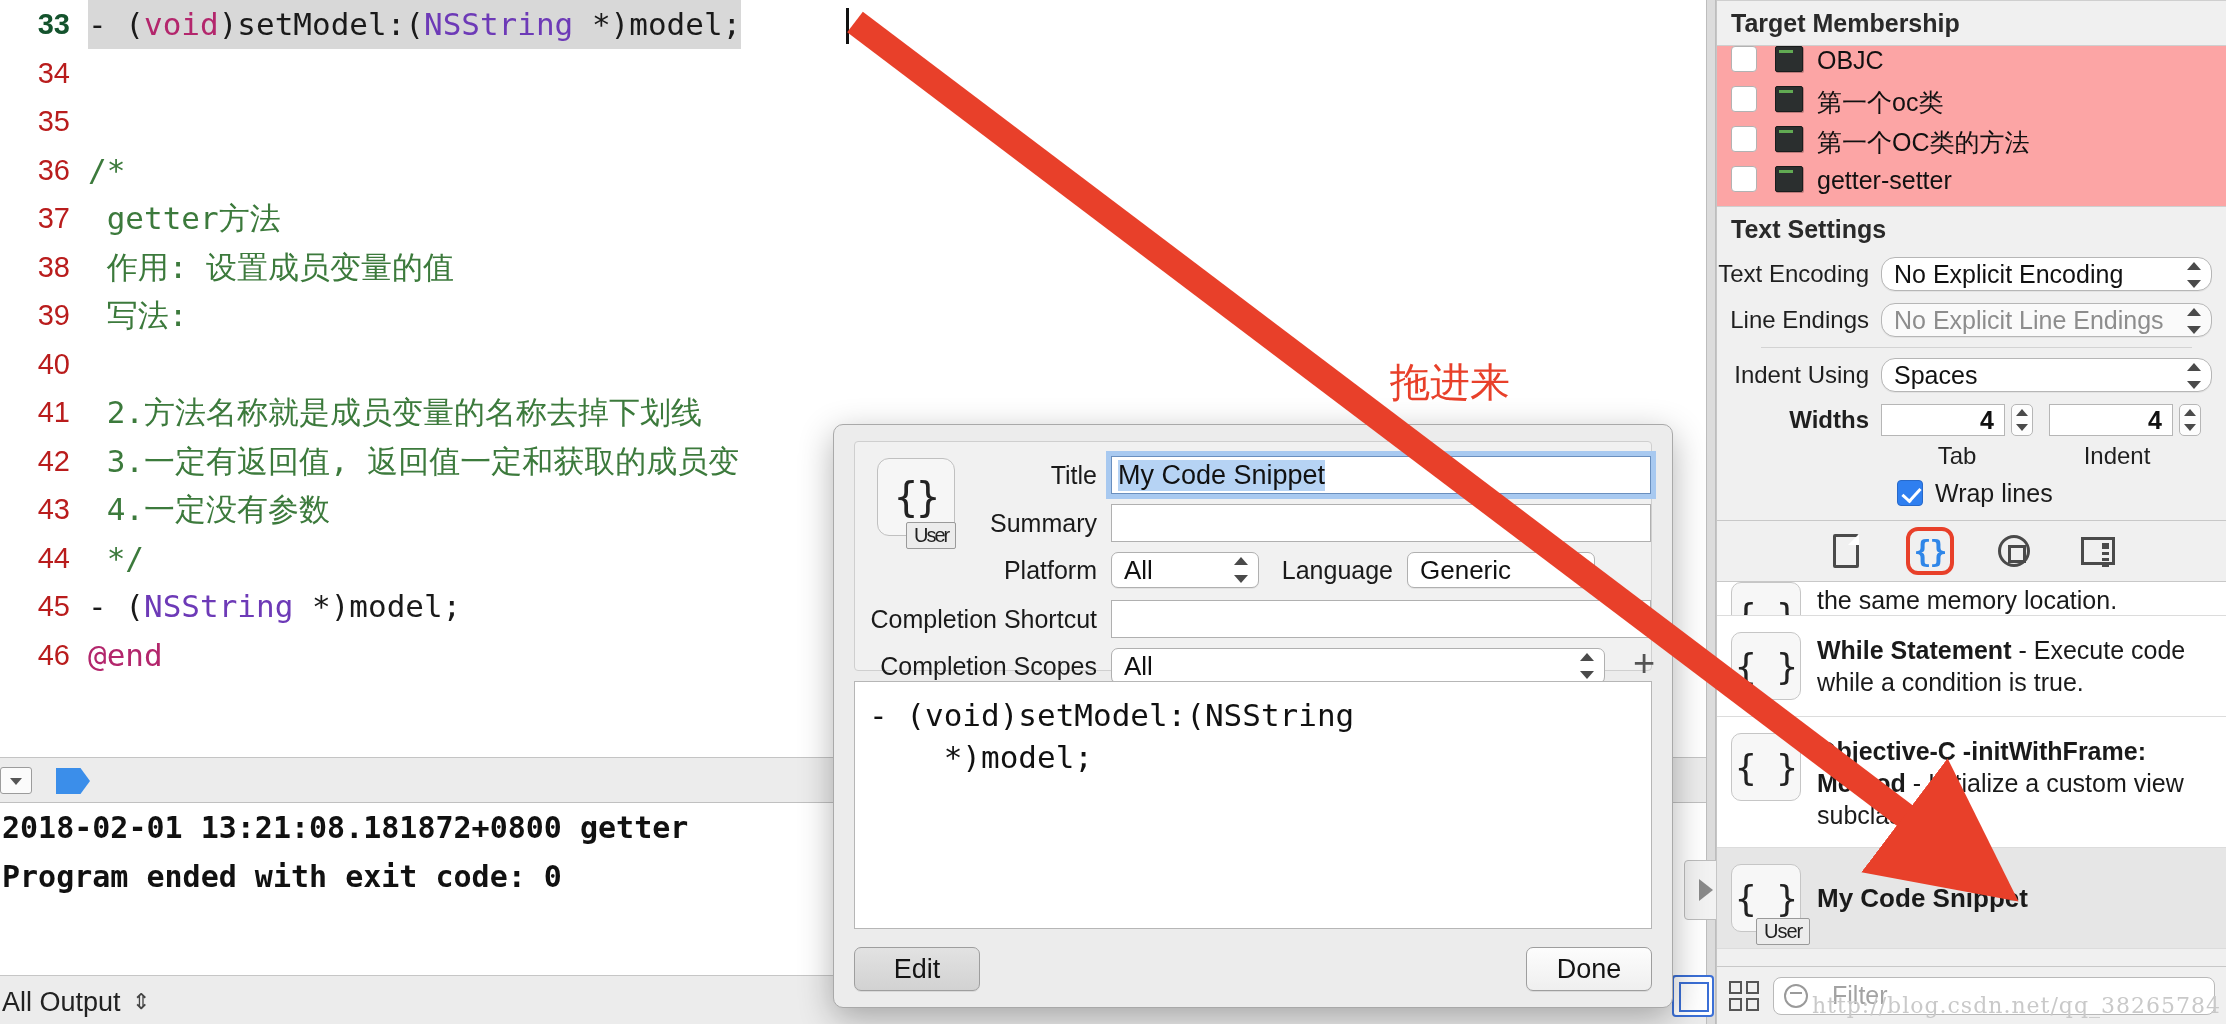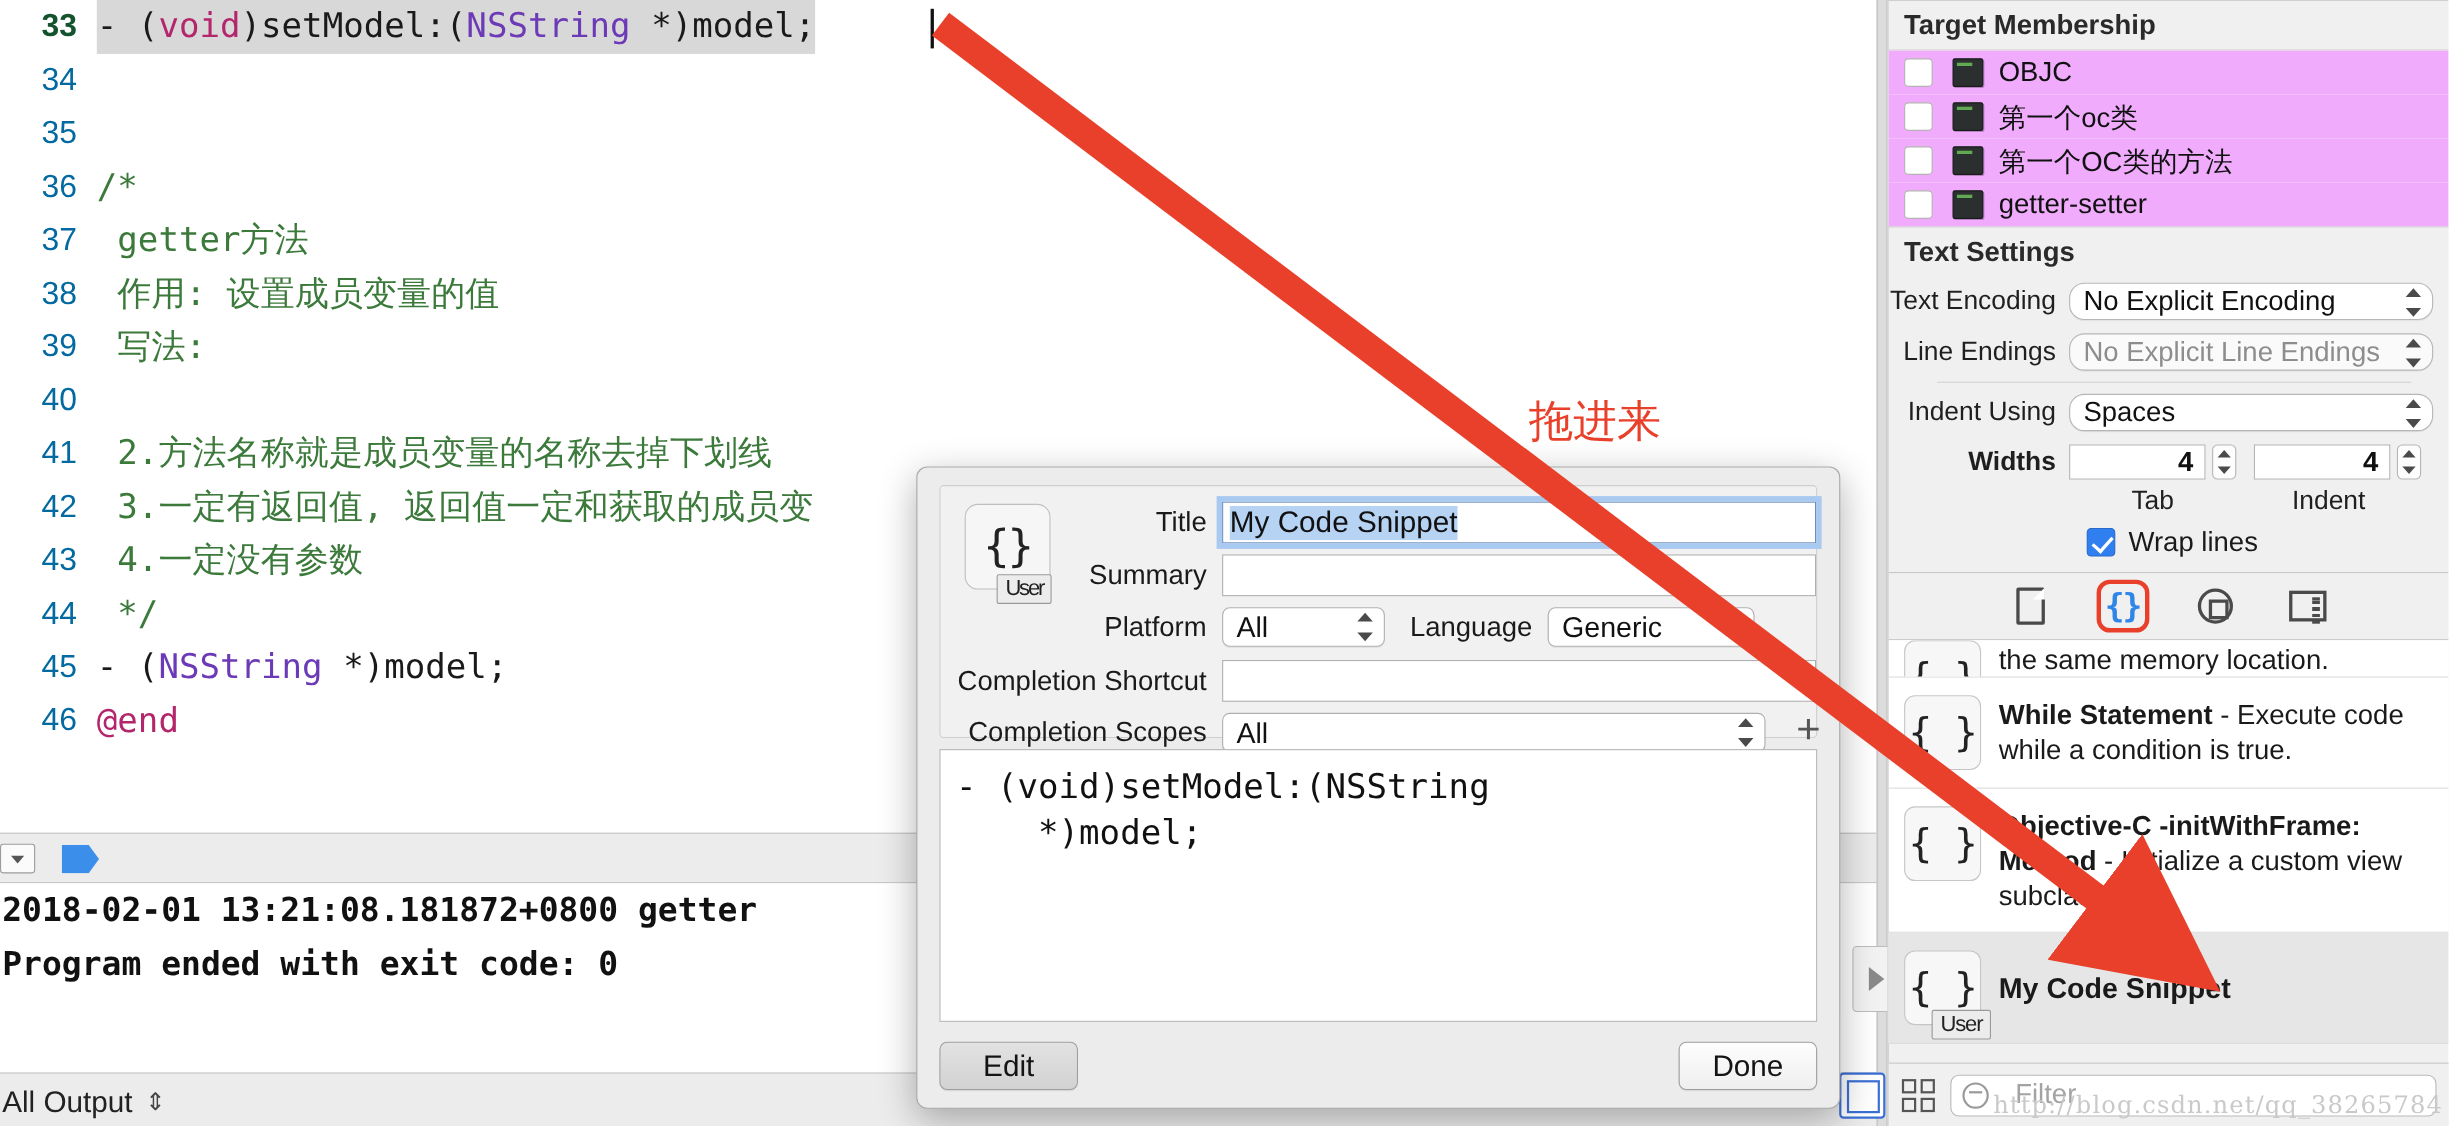--- a/index.html
+++ b/index.html
@@ -15,21 +15,21 @@
     position:absolute; left:0; top:0; width:1706px; height:757px;
     background:#ffffff; overflow:hidden;
   }
   .code-line{
     position:relative; height:48.5px; line-height:48.5px;
     font-family:"DejaVu Sans Mono","Liberation Mono",monospace;
     font-size:31px; white-space:pre;
   }
   .gutter{
     position:absolute; left:0; top:0; width:70px; text-align:right;
-    color:#0369a1; font-size:29px;
+    color:#b91c1c; font-size:29px;
     font-family:"Liberation Sans",sans-serif;
   }
   .gutter.cur{ color:#14532d; font-weight:bold; }
   .code-txt{ position:absolute; left:88px; top:0; color:#1a1a1a; }
   .code-line.hl .code-txt{ background:#d8d8d8; }
   .kw{ color:#b3266c; }
   .type{ color:#6d3ab7; }
   .cmt{ color:#3c7a3c; }
 
   
@@ -111,21 +111,21 @@
   }
   .sec-head{
     height:44px; line-height:44px; padding-left:14px;
     font-weight:bold; font-size:25px; color:#2a2a2a;
     background:#f0f0f0;
   }
   .sec-rule{ height:1px; background:#cfcfcf; }
 
   
   #targets{ background:#ffffff; }
-  .trow{ height:40px; display:flex; align-items:center; padding-left:14px; background:#f0abfc;}
+  .trow{ height:40px; display:flex; padding-left:14px; background:#fca5a5;}
   .cbox{
     width:26px; height:26px; border:1px solid #b2b2b2; border-radius:4px;
     background:#fff; flex:0 0 auto;
   }
   .tico{
     width:28px; height:26px; margin-left:18px; flex:0 0 auto;
     background:#2b2f2f; border:1px solid #1a1c1c; border-radius:2px;
     position:relative; box-shadow:1px 1px 0 rgba(0,0,0,.25);
   }
   .tico:after{

